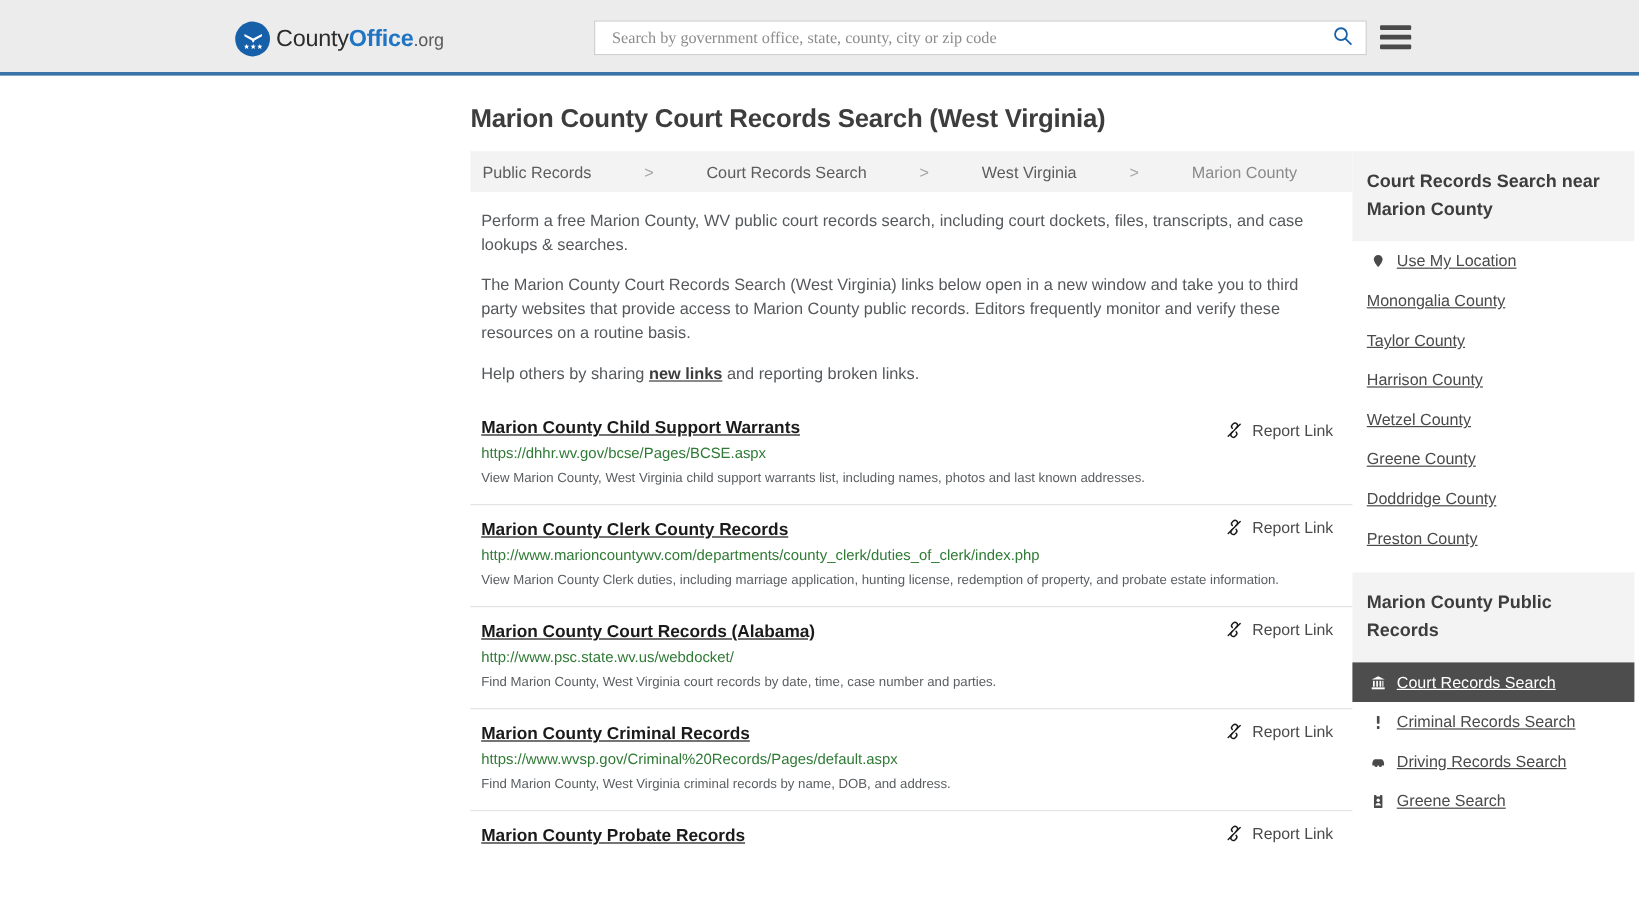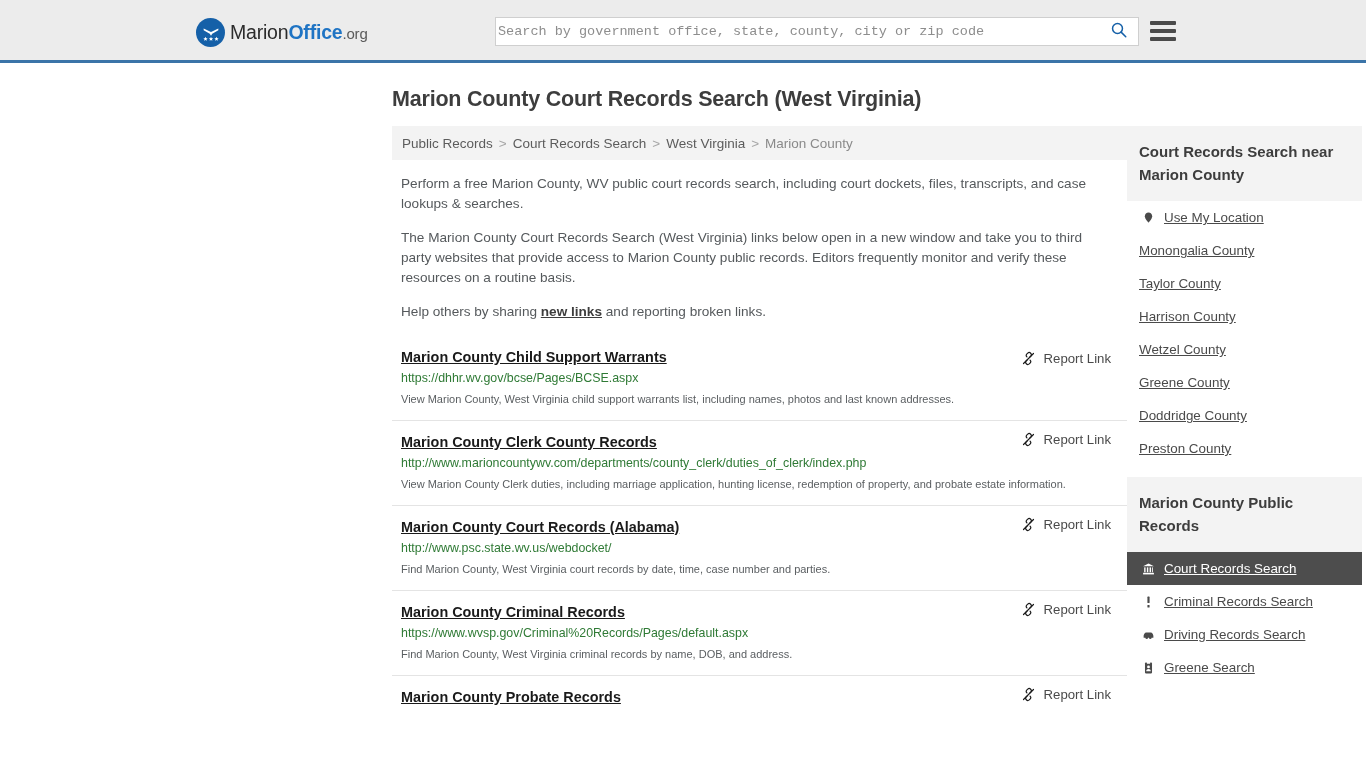--- a/index.html
+++ b/index.html
@@ -52,22 +52,22 @@
     left: 495px; top: 17px;
     width: 644px; height: 29px;
     background: #fff;
     border: 1px solid #cfcfcf;
     display: flex; align-items: center;
   }
   .search-input {
     flex: 1 1 auto;
     border: 0; outline: 0;
     height: 27px;
-    padding: 0 2px;
-    font-family: Liberation Mono, monospace;
+    padding: 0 14px;
+    font-family: Liberation Serif, serif;
     font-size: 13.5px;
     color: #333;
     background: transparent;
   }
   .search-input::placeholder { color: #8d8d8d; }
   .search-btn {
     width: 38px; height: 27px;
     border: 0; background: transparent;
     cursor: pointer;
     display: flex; align-items: center; justify-content: center;
@@ -114,20 +114,21 @@
 
   
   .breadcrumb {
     background: #f3f3f3;
     padding: 10px 10px 10px 10px;
     font-size: 13.5px;
     color: #6f6f6f;
     display: flex; align-items: center;
     flex-wrap: wrap;
     height: 34px;
+    gap: 38px;
   }
   .breadcrumb a {
     color: #5c5c5c;
     text-decoration: none;
   }
   .breadcrumb .sep {
     margin: 0 6px;
     color: #a6a6a6;
   }
   .breadcrumb .current { color: #8a8a8a; }
@@ -233,21 +234,21 @@
   <div class="logo-wrap">
     <span class="logo-mark">
       <svg width="22" height="22" viewBox="0 0 24 24" aria-hidden="true">
         <path d="M4 7 L12 11 L20 7 L20 9 L12 13.5 L4 9 Z" fill="#ffffff"></path>
         <path d="M11.2 11.5 h1.6 v3 h-1.6 z" fill="#ffffff"></path>
         <polygon points="6,16 6.7,17.6 8.4,17.7 7.1,18.8 7.5,20.5 6,19.6 4.5,20.5 4.9,18.8 3.6,17.7 5.3,17.6" fill="#ffffff"></polygon>
         <polygon points="12,16 12.7,17.6 14.4,17.7 13.1,18.8 13.5,20.5 12,19.6 10.5,20.5 10.9,18.8 9.6,17.7 11.3,17.6" fill="#ffffff"></polygon>
         <polygon points="18,16 18.7,17.6 20.4,17.7 19.1,18.8 19.5,20.5 18,19.6 16.5,20.5 16.9,18.8 15.6,17.7 17.3,17.6" fill="#ffffff"></polygon>
       </svg>
     </span>
-    <span class="logo-text"><span class="t-county">Marion</span><span class="t-office">Office</span><span class="t-org">.org</span></span>
+    <span class="logo-text"><span class="t-county">County</span><span class="t-office">Office</span><span class="t-org">.org</span></span>
   </div>
 
   <div class="search-wrap">
     <input class="search-input" type="text" placeholder="Search by government office, state, county, city or zip code" style="">
     <button class="search-btn">
       <span>
         <svg width="18" height="18" viewBox="0 0 24 24" aria-hidden="true">
           <circle cx="10" cy="10" r="6.6" fill="none" stroke="#1560a8" stroke-width="2"></circle>
           <line x1="14.8" y1="14.8" x2="21" y2="21" stroke="#1560a8" stroke-width="2" stroke-linecap="round"></line>
         </svg>

